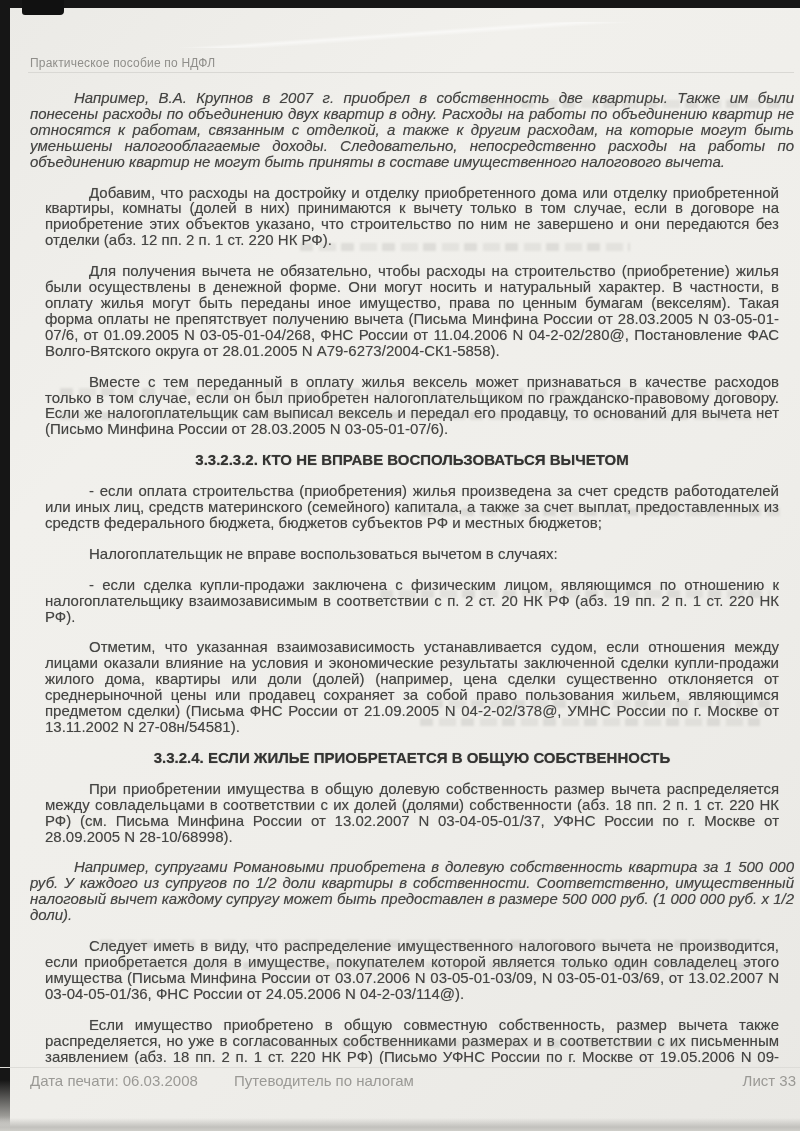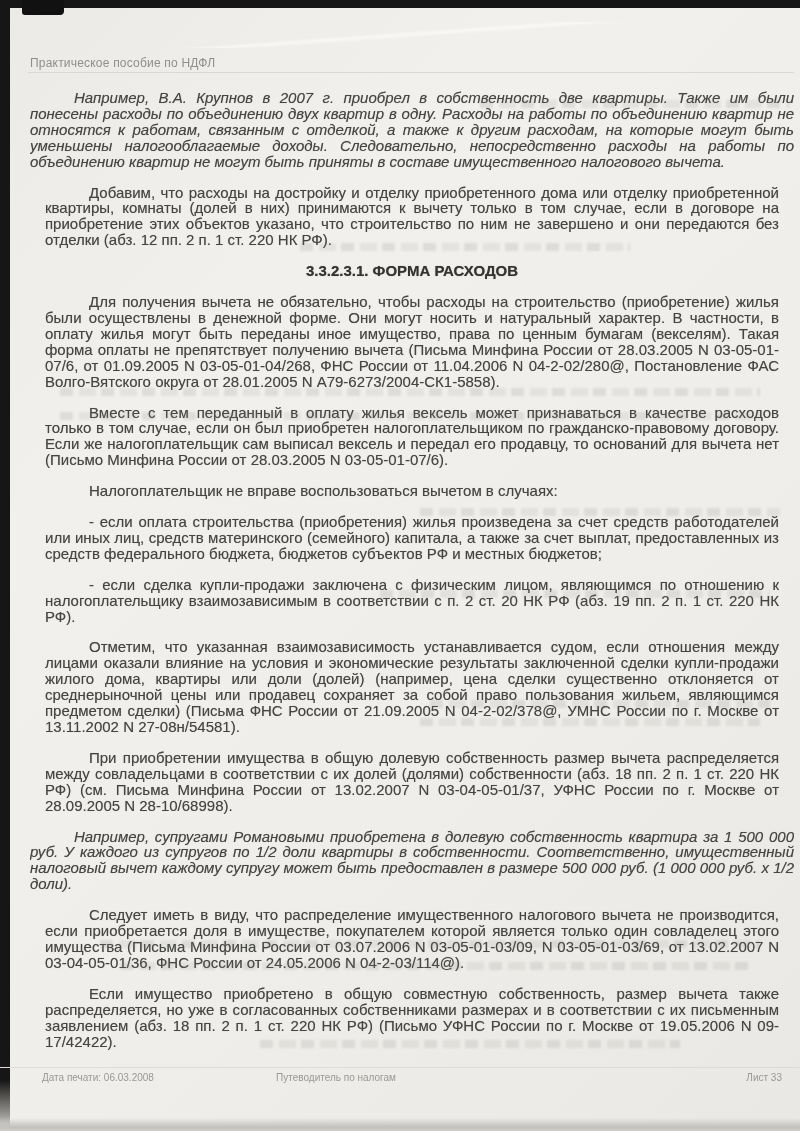--- a/index.html
+++ b/index.html
@@ -12,22 +12,22 @@
   .scan-left{position:absolute;left:0;top:6px;width:10px;height:1092px;background:#161616;}
   .scan-left-taper{position:absolute;left:0;top:1080px;width:10px;height:51px;background:linear-gradient(180deg,#161616,#9b9a96 70%,transparent);}
   .paper-crease{position:absolute;left:30px;top:22px;width:740px;height:26px;
         background:linear-gradient(176deg,transparent 46%,rgba(255,255,255,.55) 50%,transparent 55%);}
   .bottom-shadow{position:absolute;left:0;top:1118px;width:800px;height:13px;
         background:linear-gradient(180deg,transparent,#c2c1bd 70%,#cfcec9);}
   
   .hdr{position:absolute;left:30px;top:56px;width:764px;font-size:12px;color:#8f8e8a;letter-spacing:.2px;}
   .hdr-rule{position:absolute;left:28px;top:72px;width:766px;height:1px;background:#d9d8d4;}
   .ftr-rule{position:absolute;left:0px;top:1067px;width:800px;height:1px;background:#dddcd8;}
-  .ftr{position:absolute;top:1072px;font-size:10px;color:#9a9995;margin-left:12px;}
-  .ftr.l{left:30px;} .ftr.c{left:0;width:648px;text-align:center;} .ftr.r{right:18px;}
+  .ftr{position:absolute;top:1072px;font-size:15px;color:#9a9995;}
+  .ftr.l{left:30px;} .ftr.c{left:0;width:648px;text-align:center;} .ftr.r{right:4px;}
   
   .content{position:absolute;left:30px;top:82px;width:764px;height:982px;overflow:hidden;
            font-size:15px;line-height:15.9px;text-align:justify;
            text-shadow:0 0 .7px rgba(60,60,58,.45);}
   .para{margin:15px;text-indent:44px;}
   .head{margin:11px 0 9px 0;text-align:center;font-weight:bold;color:#343432;text-indent:0;
         text-shadow:0 0 .8px rgba(40,40,38,.6);}
   .ex{margin:8px 0;font-style:italic;text-indent:44px;}
   .note-label{margin:9px 0 0 0;font-style:italic;text-indent:44px;}
   
@@ -44,27 +44,28 @@
   <div class="scan-left"></div>
   <div class="scan-left-taper"></div>
   <div class="paper-crease"></div>
 
   <div class="hdr">Практическое пособие по НДФЛ</div>
   <div class="hdr-rule"></div>
 
   <div class="content">
     <p class="ex">Например, В.А. Крупнов в 2007 г. приобрел в собственность две квартиры. Также им были понесены расходы по объединению двух квартир в одну. Расходы на работы по объединению квартир не относятся к работам, связанным с отделкой, а также к другим расходам, на которые могут быть уменьшены налогооблагаемые доходы. Следовательно, непосредственно расходы на работы по объединению квартир не могут быть приняты в составе имущественного налогового вычета.</p>
     <p class="para">Добавим, что расходы на достройку и отделку приобретенного дома или отделку приобретенной квартиры, комнаты (долей в них) принимаются к вычету только в том случае, если в договоре на приобретение этих объектов указано, что строительство по ним не завершено и они передаются без отделки (абз. 12 пп. 2 п. 1 ст. 220 НК РФ).</p>
-    <p class="head">3.3.2.3.1. ФОРМА РАСХОДОВ</p>
     <p class="para">Для получения вычета не обязательно, чтобы расходы на строительство (приобретение) жилья были осуществлены в денежной форме. Они могут носить и натуральный характер. В частности, в оплату жилья могут быть переданы иное имущество, права по ценным бумагам (векселям). Такая форма оплаты не препятствует получению вычета (Письма Минфина России от 28.03.2005 N 03-05-01-07/6, от 01.09.2005 N 03-05-01-04/268, ФНС России от 11.04.2006 N 04-2-02/280@, Постановление ФАС Волго-Вятского округа от 28.01.2005 N А79-6273/2004-СК1-5858).</p>
     <p class="para">Вместе с тем переданный в оплату жилья вексель может признаваться в качестве расходов только в том случае, если он был приобретен налогоплательщиком по гражданско-правовому договору. Если же налогоплательщик сам выписал вексель и передал его продавцу, то оснований для вычета нет (Письмо Минфина России от 28.03.2005 N 03-05-01-07/6).</p>
+    <p class="head">3.3.2.3.2. КТО НЕ ВПРАВЕ ВОСПОЛЬЗОВАТЬСЯ ВЫЧЕТОМ</p>
+    <p class="para">- если оплата строительства (приобретения) жилья произведена за счет средств работодателей или иных лиц, средств материнского (семейного) капитала, а также за счет выплат, предоставленных из средств федерального бюджета, бюджетов субъектов РФ и местных бюджетов;</p>
     <p class="para">Налогоплательщик не вправе воспользоваться вычетом в случаях:</p>
-    <p class="para">- если оплата строительства (приобретения) жилья произведена за счет средств работодателей или иных лиц, средств материнского (семейного) капитала, а также за счет выплат, предоставленных из средств федерального бюджета, бюджетов субъектов РФ и местных бюджетов;</p>
     <p class="para">- если сделка купли-продажи заключена с физическим лицом, являющимся по отношению к налогоплательщику взаимозависимым в соответствии с п. 2 ст. 20 НК РФ (абз. 19 пп. 2 п. 1 ст. 220 НК РФ).</p>
     <p class="para">Отметим, что указанная взаимозависимость устанавливается судом, если отношения между лицами оказали влияние на условия и экономические результаты заключенной сделки купли-продажи жилого дома, квартиры или доли (долей) (например, цена сделки существенно отклоняется от среднерыночной цены или продавец сохраняет за собой право пользования жильем, являющимся предметом сделки) (Письма ФНС России от 21.09.2005 N 04-2-02/378@, УМНС России по г. Москве от 13.11.2002 N 27-08н/54581).</p>
+    <p class="head">3.3.2.4. ЕСЛИ ЖИЛЬЕ ПРИОБРЕТАЕТСЯ В ОБЩУЮ СОБСТВЕННОСТЬ</p>
     <p class="para">При приобретении имущества в общую долевую собственность размер вычета распределяется между совладельцами в соответствии с их долей (долями) собственности (абз. 18 пп. 2 п. 1 ст. 220 НК РФ) (см. Письма Минфина России от 13.02.2007 N 03-04-05-01/37, УФНС России по г. Москве от 28.09.2005 N 28-10/68998).</p>
     <p class="ex">Например, супругами Романовыми приобретена в долевую собственность квартира за 1 500 000 руб. У каждого из супругов по 1/2 доли квартиры в собственности. Соответственно, имущественный налоговый вычет каждому супругу может быть предоставлен в размере 500 000 руб. (1 000 000 руб. х 1/2 доли).</p>
     <p class="para">Следует иметь в виду, что распределение имущественного налогового вычета не производится, если приобретается доля в имуществе, покупателем которой является только один совладелец этого имущества (Письма Минфина России от 03.07.2006 N 03-05-01-03/09, N 03-05-01-03/69, от 13.02.2007 N 03-04-05-01/36, ФНС России от 24.05.2006 N 04-2-03/114@).</p>
     <p class="para">Если имущество приобретено в общую совместную собственность, размер вычета также распределяется, но уже в согласованных собственниками размерах и в соответствии с их письменным заявлением (абз. 18 пп. 2 п. 1 ст. 220 НК РФ) (Письмо УФНС России по г. Москве от 19.05.2006 N 09-17/42422).</p>
     <p class="para">При этом вы можете распределить вычет в каких угодно пропорциях, даже 100% к 0% (см. Письмо Минфина России от 26.11.2007 N 03-04-05-01/378).</p>
     <p class="note-label">Примечание</p>
 
   </div>
 
   <div class="ghost" style="left:480px;top:100px;width:310px;"></div>

